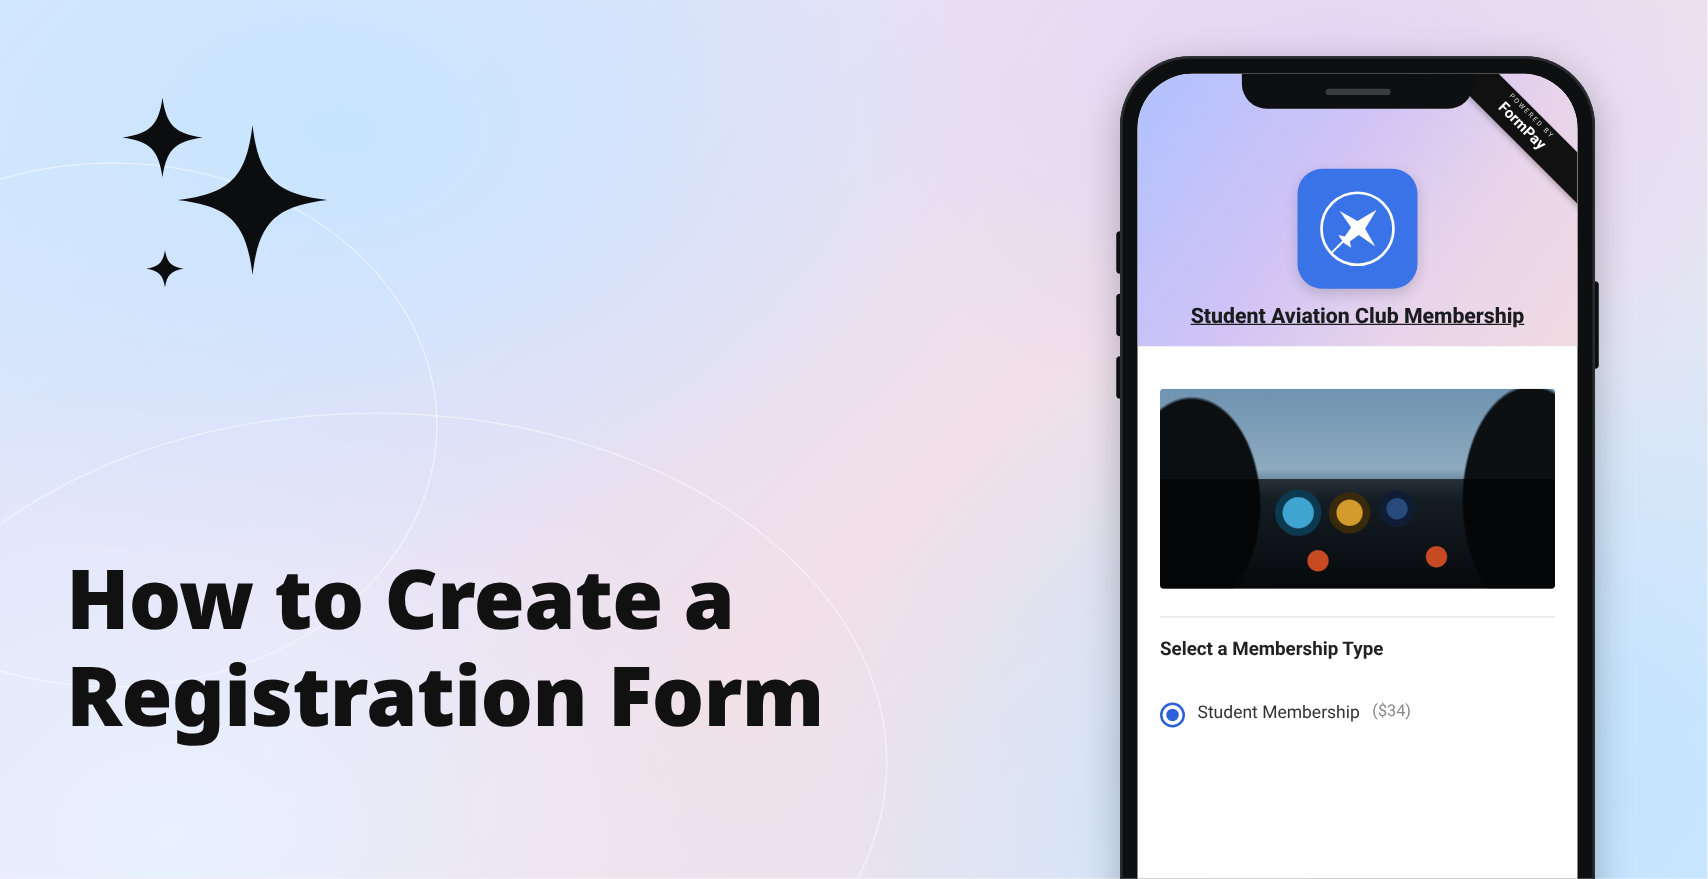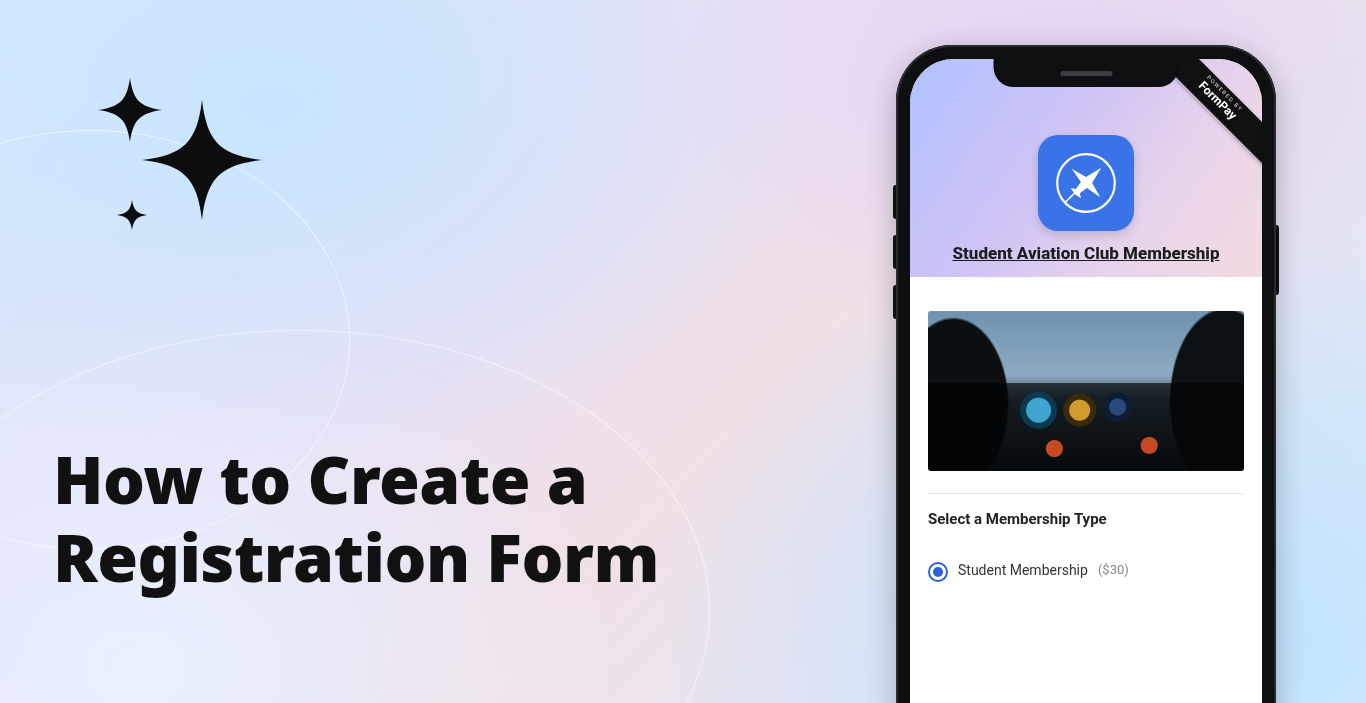--- a/index.html
+++ b/index.html
@@ -261,21 +261,21 @@
 
         <div class="cockpit"></div>
 
         <div class="divider"></div>
 
         <div class="section-heading">Select a Membership Type</div>
 
         <div class="radio-row">
           <span class="radio selected"></span>
           <span>Student Membership</span>
-          <span class="price">($30)</span>
+          <span class="price">($34)</span>
         </div>
 
       </div>
 
     </div>
   </div>
 
 </div>
 
 </body></html>

